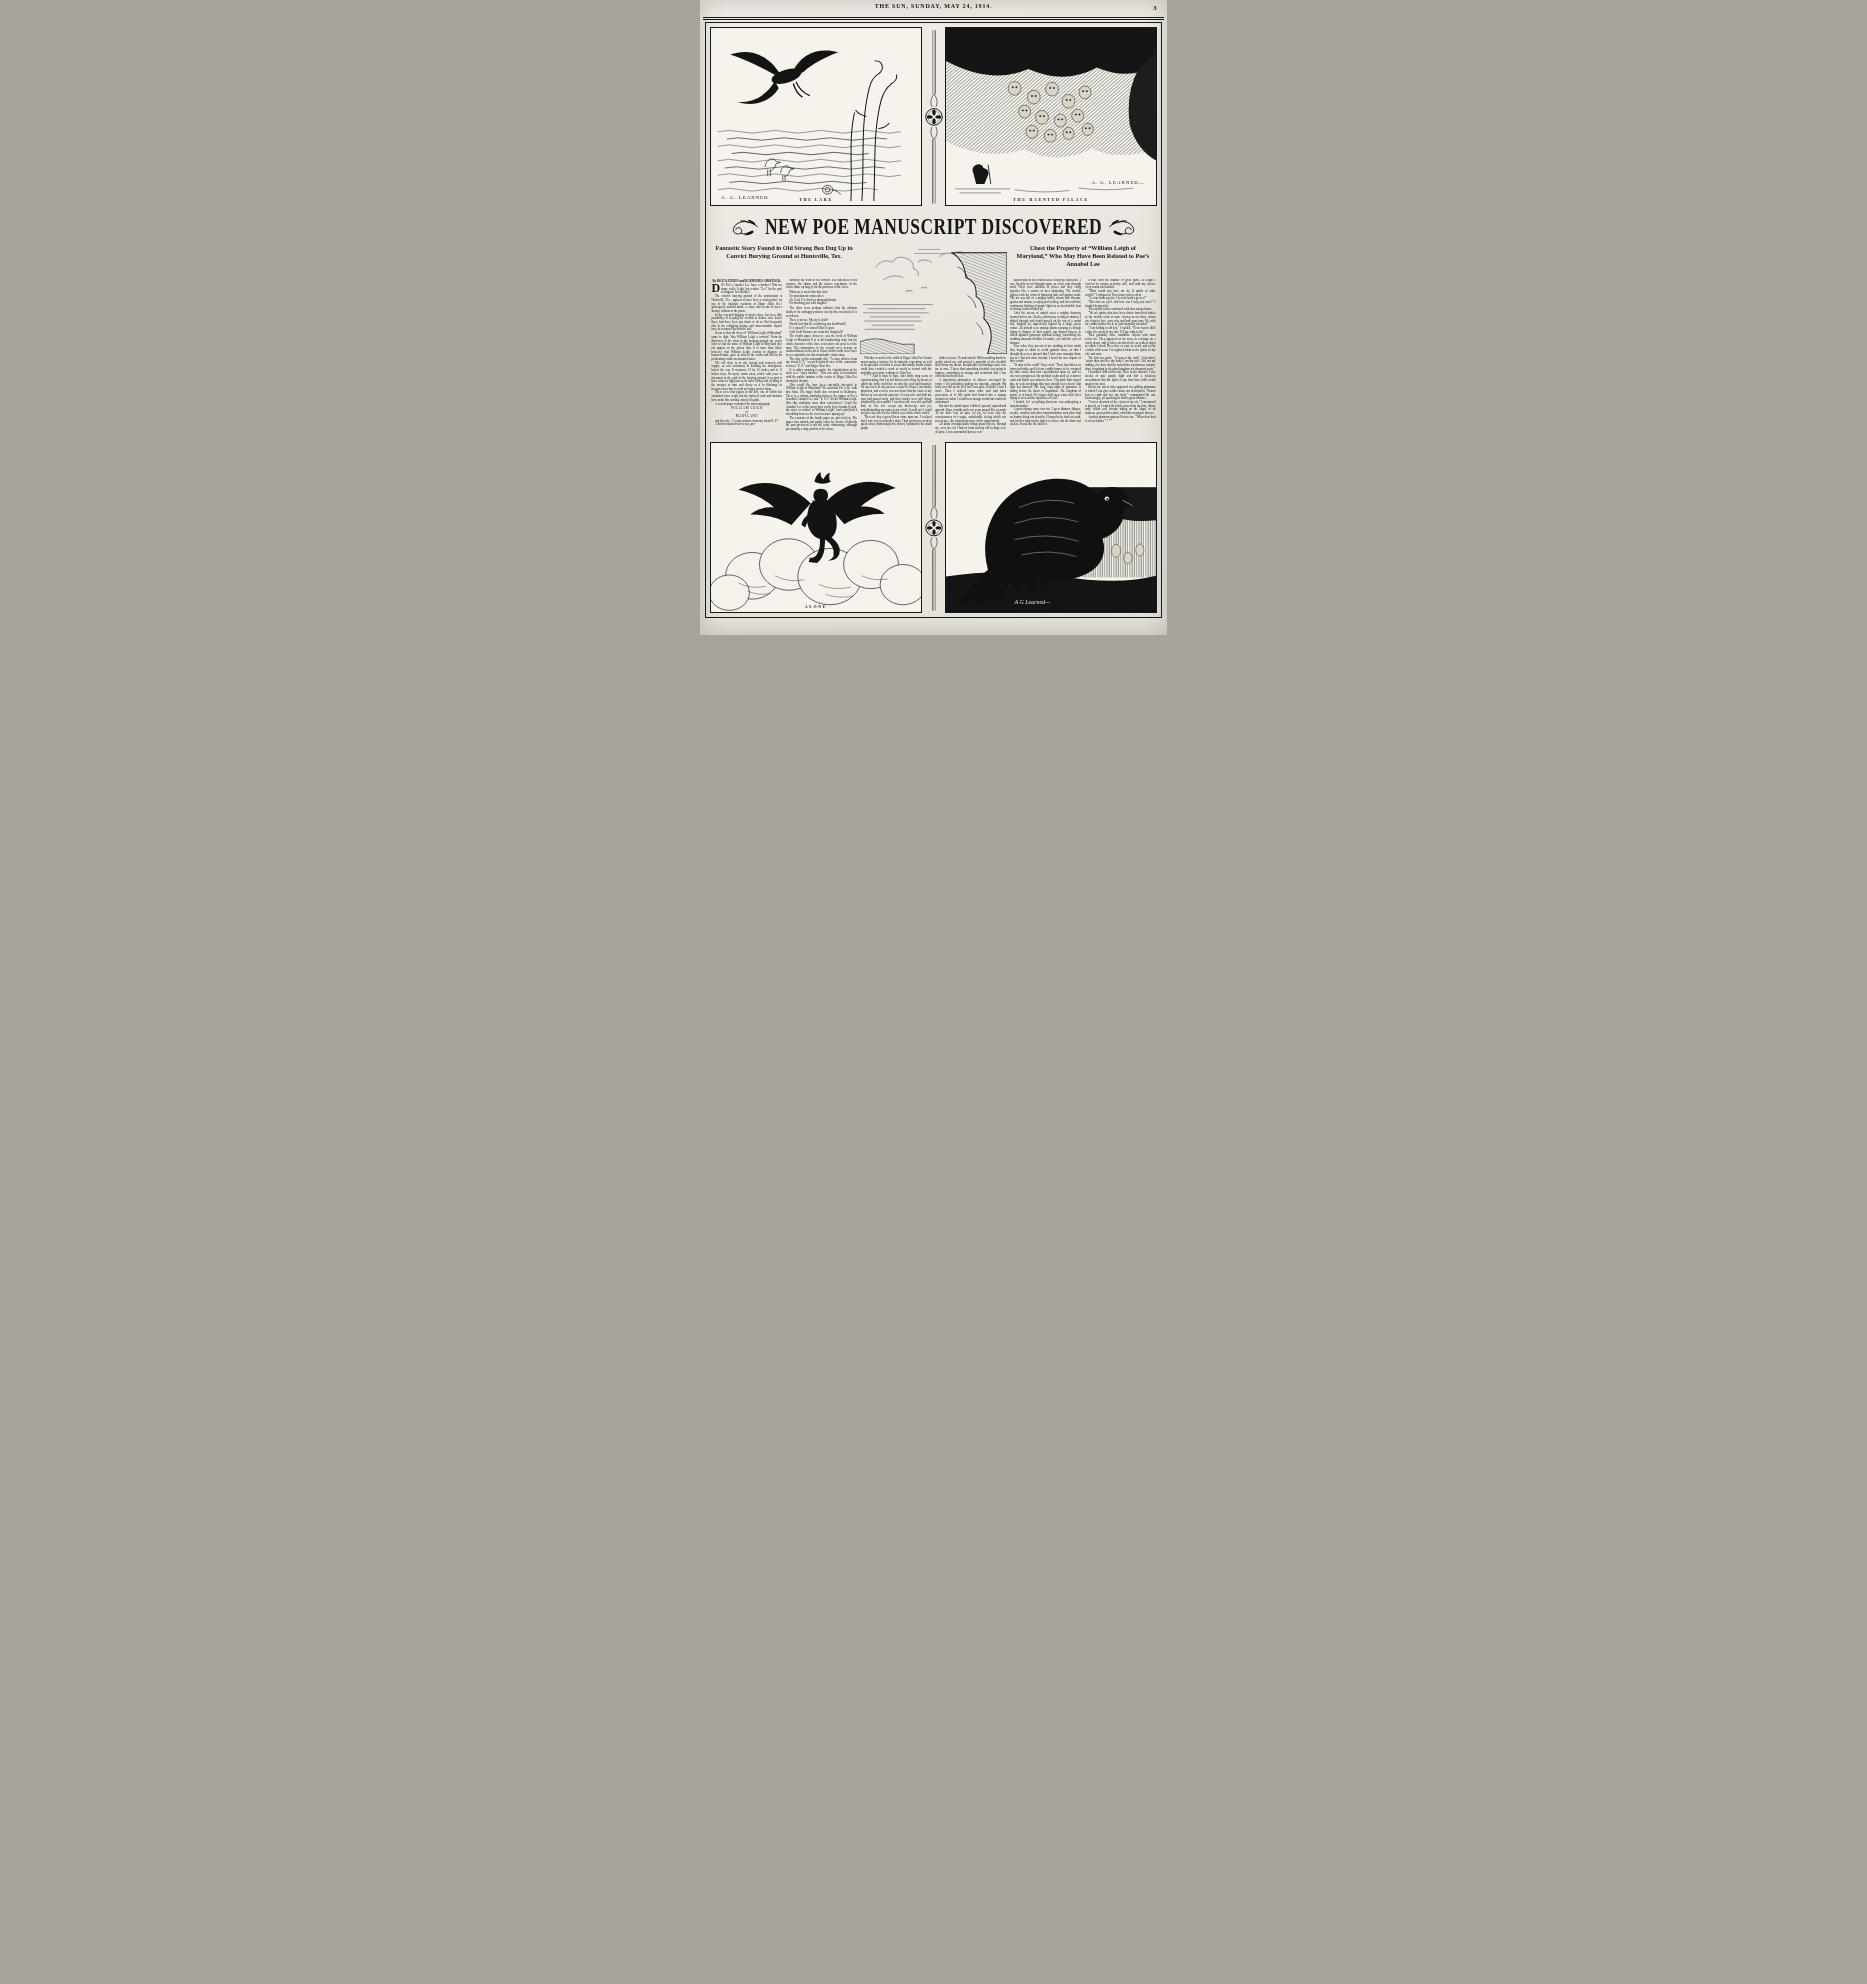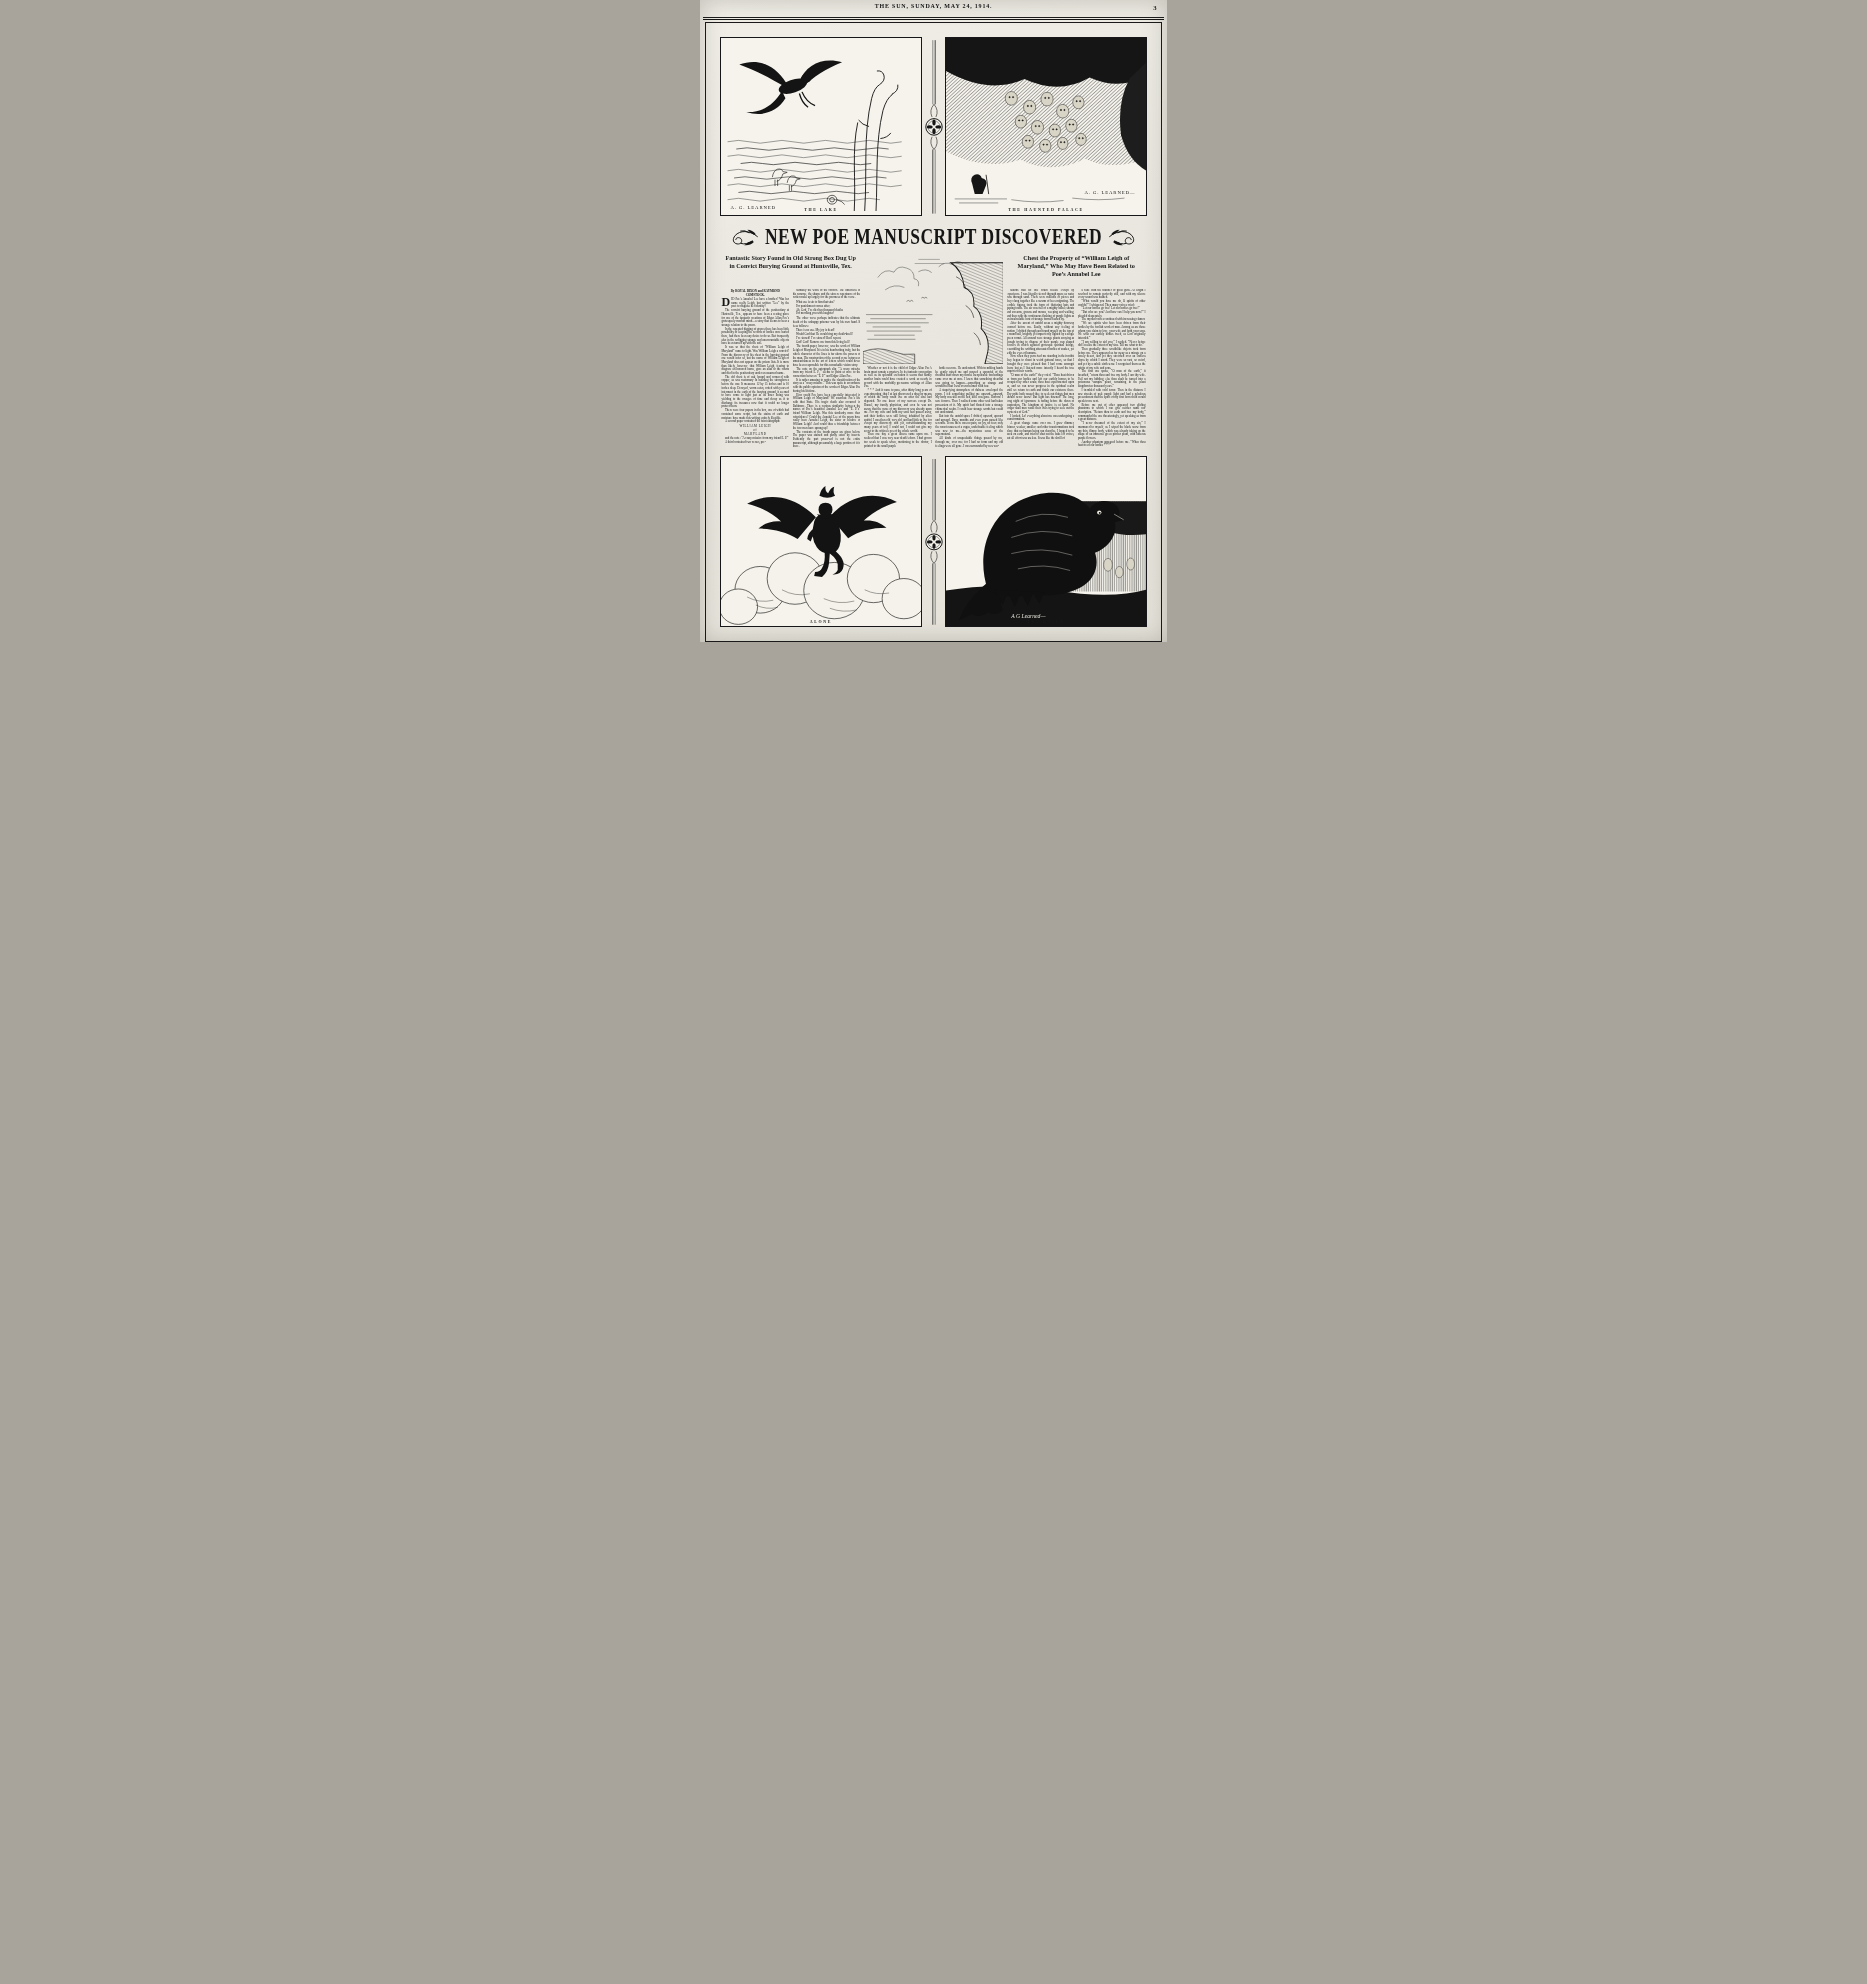--- a/index.html
+++ b/index.html
@@ -8,21 +8,21 @@
     background:linear-gradient(160deg,#f0eee7 0%,#e9e7df 45%,#e4e2d9 100%);
     font-family:"Liberation Serif","DejaVu Serif",serif;color:#161616;
     box-shadow:inset 0 0 24px rgba(60,55,45,.25);
   }
   
   .masthead{position:relative;height:12.7px;padding-top:3.2px;}
   .mast-title{text-align:center;font-weight:bold;font-size:6px;letter-spacing:0.8px;}
   .page-num{position:absolute;right:10.3px;top:4px;font-weight:bold;font-size:6.7px;}
   .rule-double{margin:0.8px 3.2px 0;border-top:0.6px solid #1c1c1c;border-bottom:1px solid #141414;height:1.2px;}
   
-  .frame{margin:2px 4.8px 4px;border:1.2px double #1a1a1a;padding:10px;background:transparent;}
+  .frame{margin:2px 4.8px 4px;border:1.2px double #1a1a1a;padding:0;background:transparent;}
   
   .illus-row{display:flex;gap:2.4px;padding:4px 4px 2.4px;align-items:stretch;}
   .illus-row.bottom{padding:2.4px 4px 4px;}
   .illus-box{flex:1;border:0.8px solid #17171a;background:#f5f3ec;position:relative;overflow:hidden;}
   .illus-box svg{position:absolute;inset:0;width:100%;height:100%;}
   .illus-caption{position:absolute;left:0;right:0;bottom:2.4px;text-align:center;
     font-weight:bold;font-size:4px;letter-spacing:1.6px;color:#1a1a1a;}
   .tall{height:179px;} .btall{height:171px;}
   .divider-col{width:18px;position:relative;}
   .divider-col svg{position:absolute;inset:0;width:100%;height:100%;}

